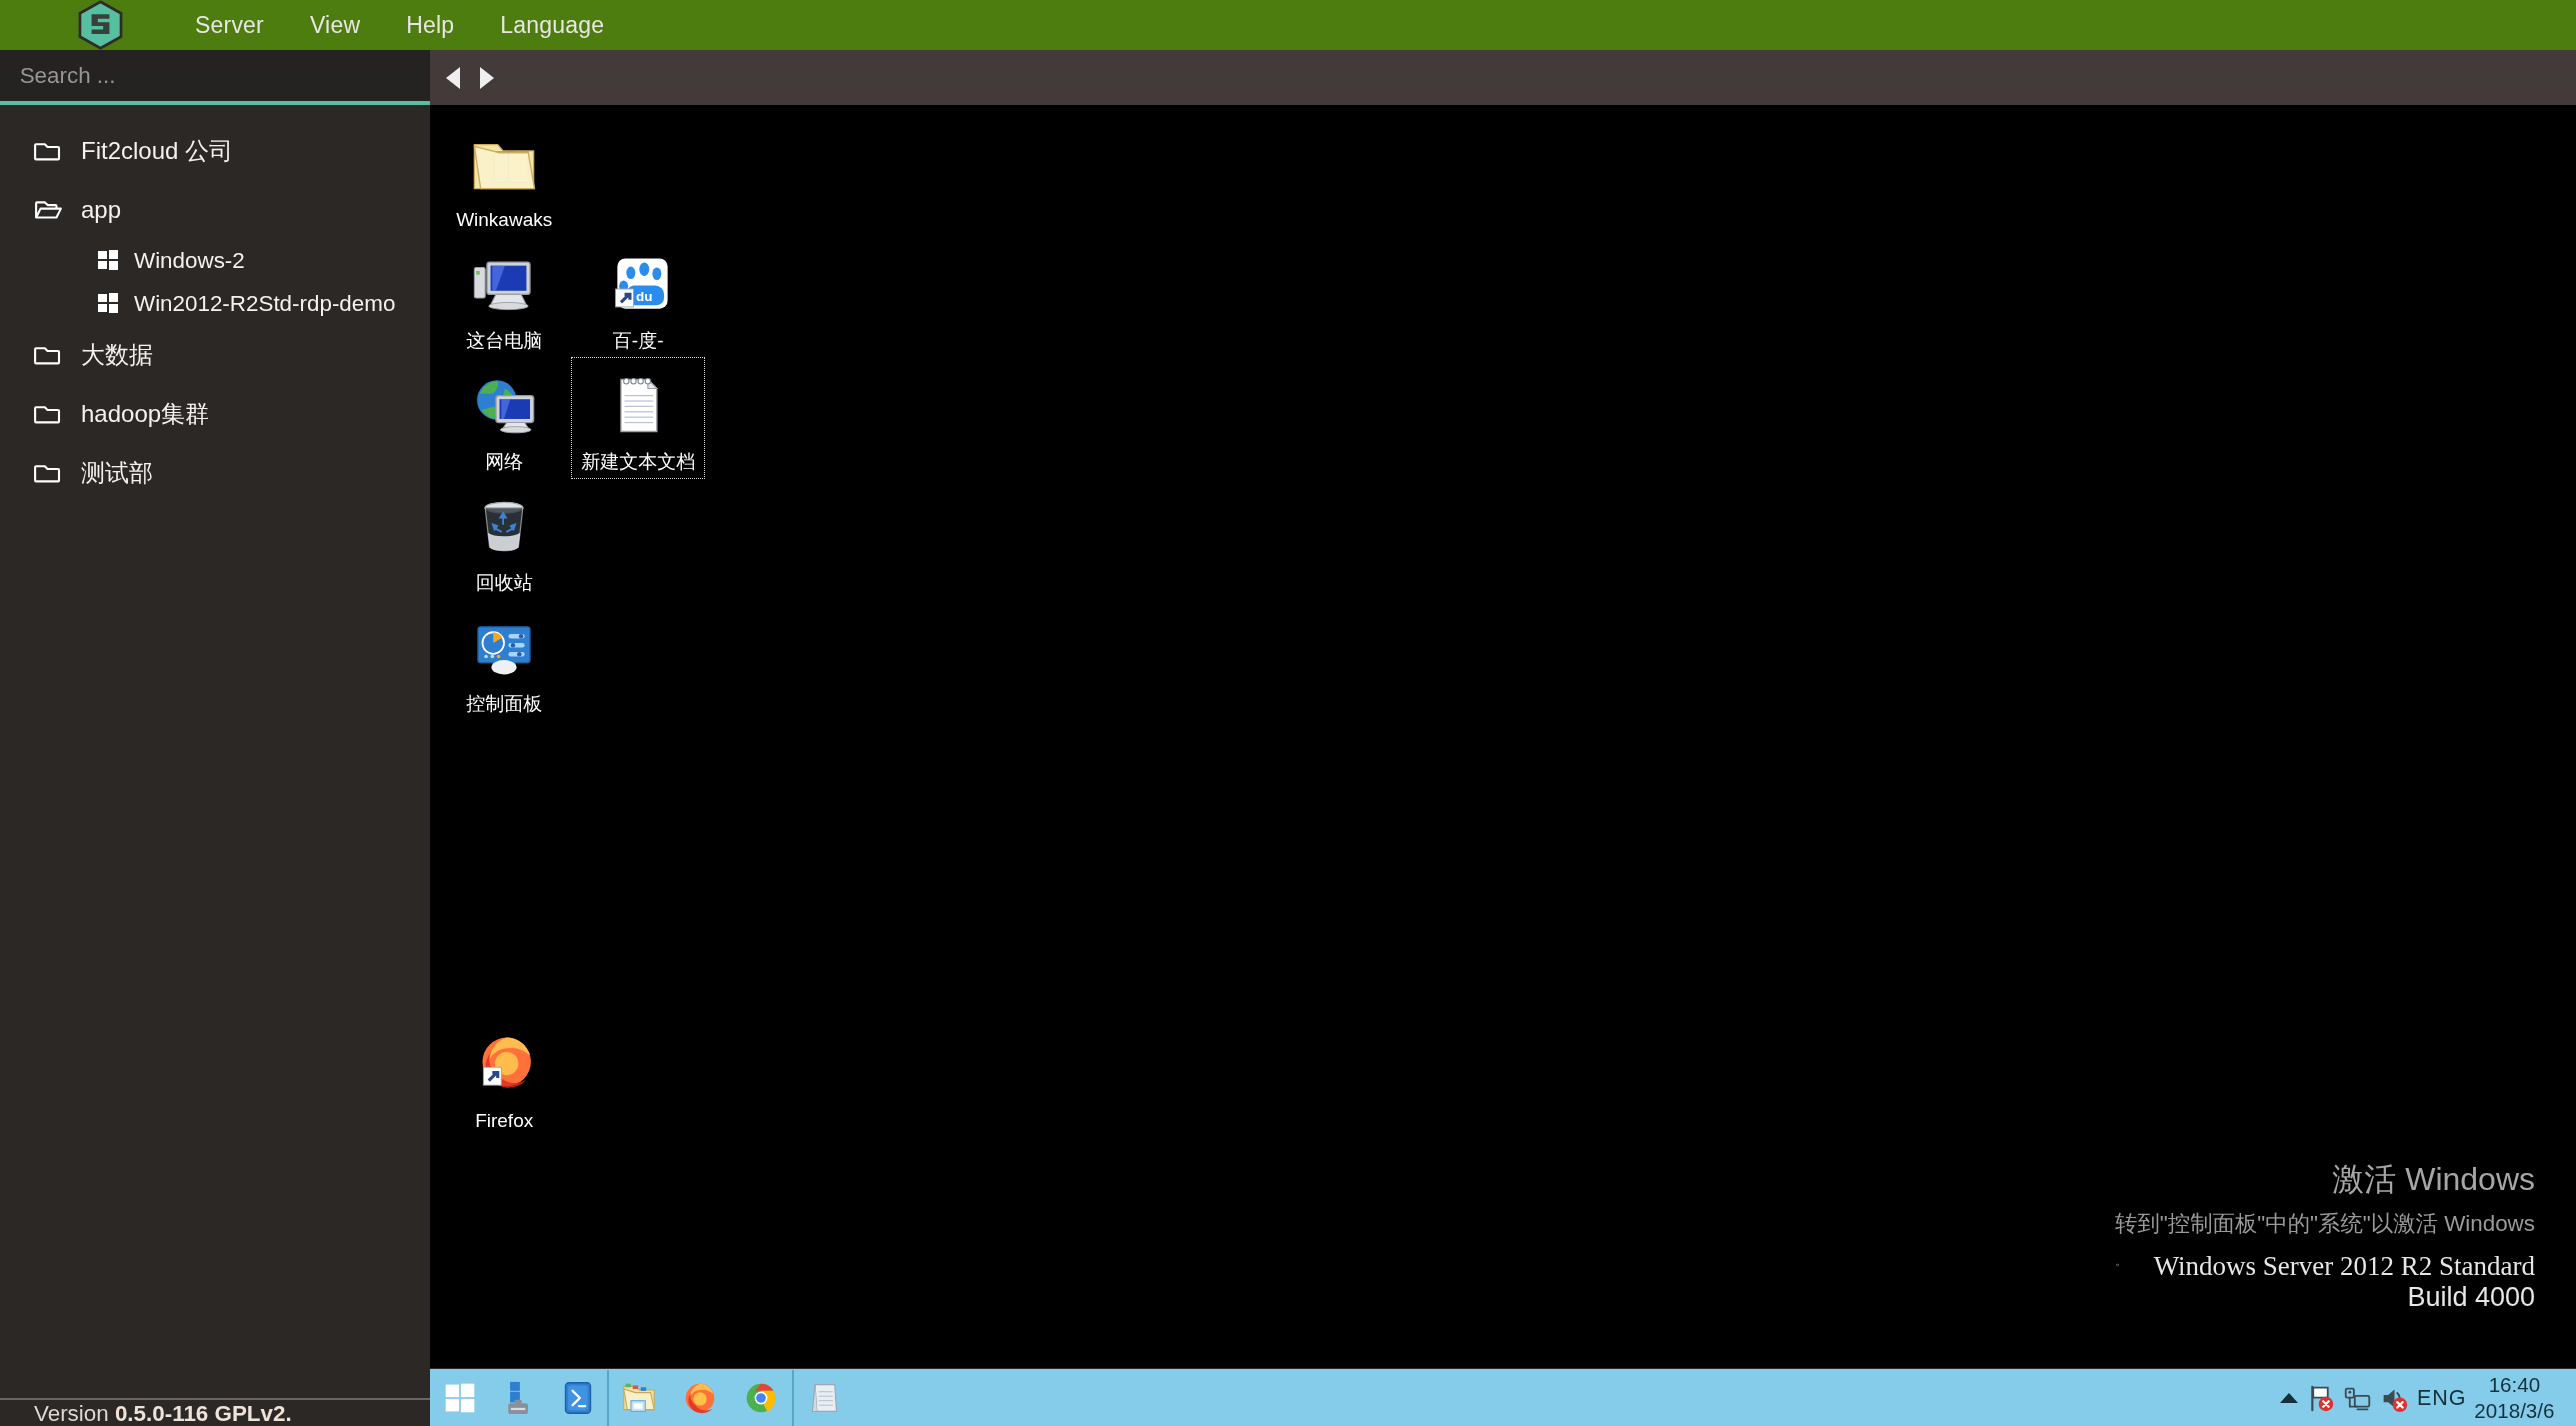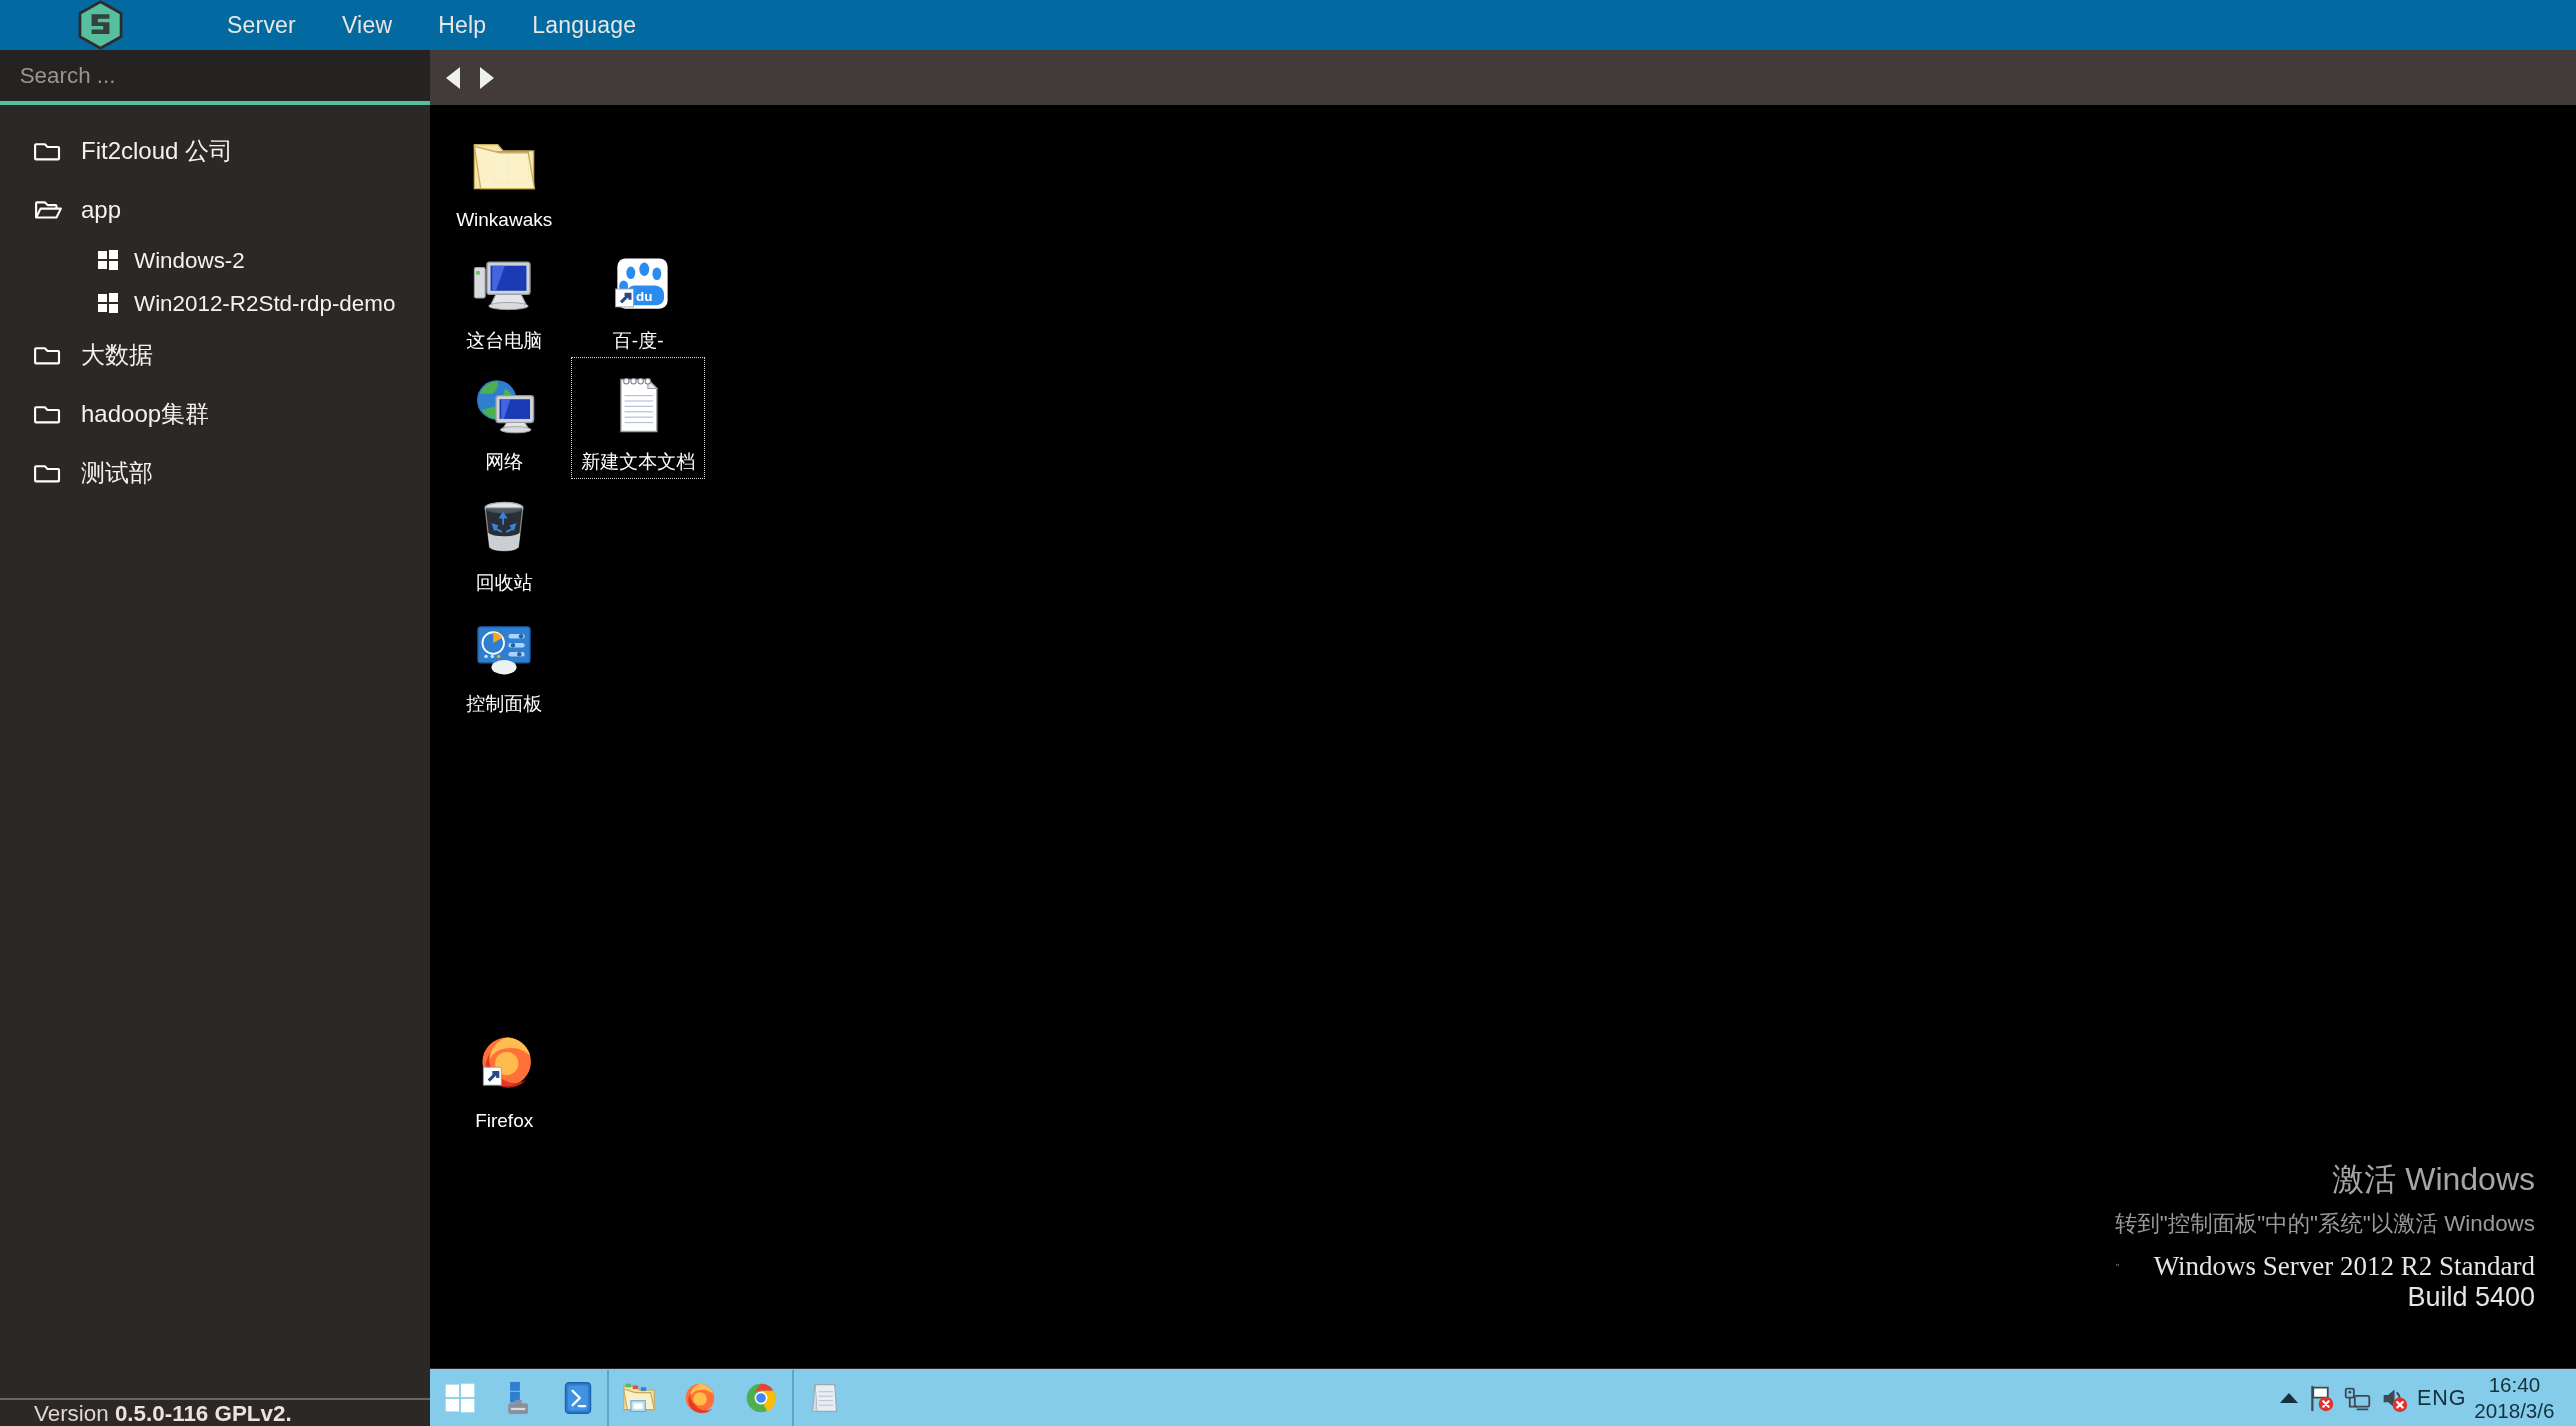--- a/index.html
+++ b/index.html
@@ -7,22 +7,22 @@
     width: 2576px; height: 1427px;
     overflow: hidden;
     background: #000;
     font-family: "Liberation Sans", sans-serif;
   }
   #app { position: relative; width: 2576px; height: 1427px; }
 
   
   .menubar {
     position: absolute; left: 0; top: 0; width: 2576px; height: 50px;
-    background: #0369a1;
-    display: flex; align-items: center; gap: 32px;
+    background: #4d7c0f;
+    display: flex; align-items: center;
   }
   .logo-wrap {
     width: 90px; display: flex; align-items: center; justify-content: center;
     margin-left: 55px;
   }
   .menu-items { display: flex; align-items: center; margin-left: 27px; }
   .menu-item {
     color: #e9e6e4; font-size: 23px; padding: 5.4px 23px;
     cursor: default; letter-spacing: 0.2px;
   }
@@ -413,21 +413,21 @@
           <span class="cap">Firefox</span>
         </div>
       </div>
 
     </div>
 
     <div class="watermark">
       <div class="wm1">激活 Windows</div>
       <div class="wm2">转到"控制面板"中的"系统"以激活 Windows</div>
       <div class="wm3">Windows Server 2012 R2 Standard</div>
-      <div class="wm4">Build 5400</div>
+      <div class="wm4">Build 4000</div>
       <div class="wm-dot">。</div>
     </div>
   </div>
 
   <div class="taskbar">
     <div class="tb-group">
       <div class="tb-btn">
         <svg width="34" height="34" viewBox="0 0 38 38">
           <rect x="3" y="4" width="15" height="14" fill="#ffffff"></rect>
           <rect x="20" y="3" width="15" height="15" fill="#ffffff"></rect>

